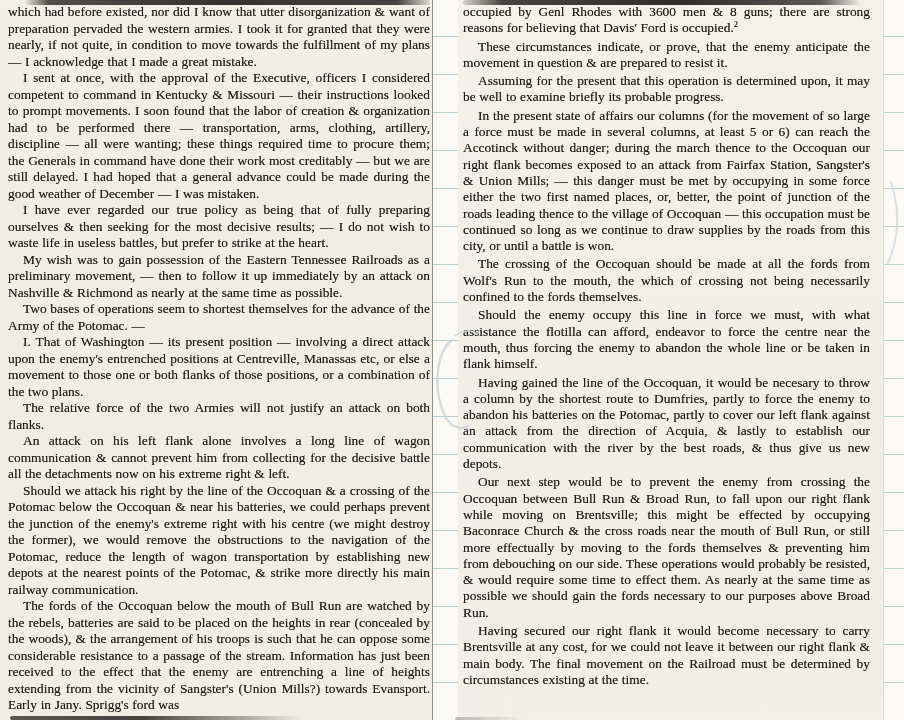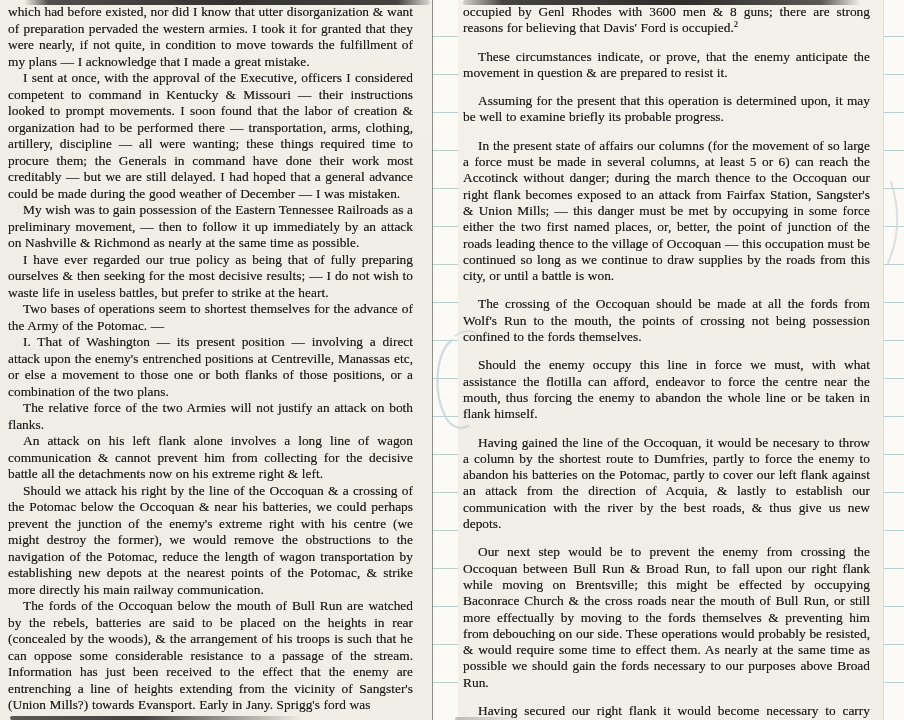--- a/index.html
+++ b/index.html
@@ -16,40 +16,40 @@
     font-family:"Liberation Serif","DejaVu Serif",serif;
     color:#1c1c1a;
   }
   .page{
     position:absolute;top:0;bottom:0;
     box-sizing:border-box;
     overflow:hidden;
   }
   .page-left{
     left:0;width:433px;
-    padding:4px 19px 0 8px;
+    padding:4px 2px 0 8px;
     background:linear-gradient(180deg,#f1efe8 0%,#efede5 55%,#f0eee6 100%);
     border-right:1px solid #90908a;
   }
   .page-right{
     left:458px;width:426px;
     padding:4px 13px 0 5px;
     background:linear-gradient(180deg,#f3f1ea 0%,#f0eee6 60%,#f1efe7 100%);
     border-right:1px solid #e0ded4;
   }
   .para{
     margin:0;
     font-size:13.4px;
     line-height:16.5px;
     text-align:justify;
     text-indent:15px;
     text-shadow:0 0 0.4px rgba(20,20,20,0.55);
     word-spacing:0.3px;
   }
-  .page-right .para{line-height:16.3px;margin-top:12px;}
+  .page-right .para{line-height:16.3px;margin-top:2px;}
   .page-right .para:first-child{margin-top:0;}
   .para.noindent{text-indent:0;}
   .it{}
   .sup{vertical-align:super;font-size:8.5px;line-height:0;}
   .edge-shadow{
     position:absolute;
     filter:blur(0.7px);
     border-radius:3px;
     pointer-events:none;
   }
@@ -72,38 +72,38 @@
   .scribbles{position:absolute;top:0;left:0;pointer-events:none;}
 </style>
 </head>
 <body>
 
 <div class="sheet">
 
   <div class="page page-left">
       <p class="para noindent"><span>which had before existed, nor did I know that utter disorganization &amp; want of preparation pervaded the western armies. I took it for granted that they were nearly, if not quite, in condition to move towards the fulfillment of my plans — I acknowledge that I made a great mistake.</span></p>
       <p class="para"><span>I sent at once, with the approval of the Executive, officers I considered competent to command in Kentucky &amp; Missouri — their instructions looked to prompt movements. I soon found that the labor of creation &amp; organization had to be performed there — transportation, arms, clothing, artillery, discipline — all were wanting; these things required time to procure them; the Generals in command have done their work most creditably — but we are still delayed. I had hoped that a general advance could be made during the good weather of December — I was mistaken.</span></p>
+      <p class="para"><span>I have ever regarded our true policy as being that of fully preparing ourselves &amp; then seeking for the most decisive results; — I do not wish to waste life in useless battles, but prefer to strike at the heart.</span></p>
       <p class="para"><span>My wish was to gain possession of the Eastern Tennessee Railroads as a preliminary movement, — then to follow it up immediately by an attack on Nashville &amp; Richmond as nearly at the same time as possible.</span></p>
-      <p class="para"><span>I have ever regarded our true policy as being that of fully preparing ourselves &amp; then seeking for the most decisive results; — I do not wish to waste life in useless battles, but prefer to strike at the heart.</span></p>
       <p class="para"><span>Two bases of operations seem to shortest themselves for the advance of the Army of the Potomac. —</span></p>
       <p class="para"><span>I. That of Washington — its present position — involving a direct attack upon the enemy's entrenched positions at Centreville, Manassas etc, or else a movement to those one or both flanks of those positions, or a combination of the two plans.</span></p>
       <p class="para"><span>The relative force of the two Armies will not justify an attack on both flanks.</span></p>
       <p class="para"><span>An attack on his left flank alone involves a long line of wagon communication &amp; cannot prevent him from collecting for the decisive battle all the detachments now on his extreme right &amp; left.</span></p>
       <p class="para"><span>Should we attack his right by the line of the Occoquan &amp; a crossing of the Potomac below the Occoquan &amp; near his batteries, we could perhaps prevent the junction of the enemy's extreme right with his centre (we </span><span class="it">might</span><span> destroy the former), we would remove the obstructions to the navigation of the Potomac, reduce the length of wagon transportation by establishing new depots at the nearest points of the Potomac, &amp; strike more directly his main railway communication.</span></p>
       <p class="para"><span>The fords of the Occoquan below the mouth of Bull Run are watched by the rebels, batteries are said to be placed on the heights in rear (concealed by the woods), &amp; the arrangement of his troops is such that he can oppose some considerable resistance to a passage of the stream. Information has just been received to the effect that the enemy are entrenching a line of heights extending from the vicinity of Sangster's (Union Mills?) towards Evansport. Early in Jany. Sprigg's ford was</span></p>
     </div>
 
   <div style="position:absolute;left:433px;top:0;bottom:0;width:25px;"></div>
 
   <div class="page page-right">
       <p class="para noindent"><span>occupied by Genl Rhodes with 3600 men &amp; 8 guns; there are strong reasons for believing that Davis' Ford is occupied.</span><span class="sup">2</span></p>
       <p class="para"><span>These circumstances indicate, or prove, that the enemy anticipate the movement in question &amp; are prepared to resist it.</span></p>
       <p class="para"><span>Assuming for the present that this operation is determined upon, it may be well to examine briefly its probable progress.</span></p>
       <p class="para"><span>In the present state of affairs our columns (for the movement of so large a force must be made in several columns, at least 5 or 6) can reach the Accotinck without danger; during the march thence to the Occoquan our right flank becomes exposed to an attack from Fairfax Station, Sangster's &amp; Union Mills; — this danger must be met by occupying in some force either the two first named places, or, better, the point of junction of the roads leading thence to the village of Occoquan — this occupation must be continued so long as we continue to draw supplies by the roads from this city, or until a battle is won.</span></p>
-      <p class="para"><span>The crossing of the Occoquan should be made at all the fords from Wolf's Run to the mouth, the points of crossing not being possession confined to the fords themselves.</span></p>
+      <p class="para"><span>The crossing of the Occoquan should be made at all the fords from Wolf's Run to the mouth, the which of crossing not being necessarily confined to the fords themselves.</span></p>
       <p class="para"><span>Should the enemy occupy this line in force we must, with what assistance the flotilla can afford, endeavor to force the centre near the mouth, thus forcing the enemy to abandon the whole line or be taken in flank himself.</span></p>
       <p class="para"><span>Having gained the line of the Occoquan, it would be necesary to throw a column by the shortest route to Dumfries, partly to force the enemy to abandon his batteries on the Potomac, partly to cover our left flank against an attack from the direction of Acquia, &amp; lastly to establish our communication with the river by the best roads, &amp; thus give us new depots.</span></p>
       <p class="para"><span>Our next step would be to prevent the enemy from crossing the Occoquan between Bull Run &amp; Broad Run, to fall upon our right flank while moving on Brentsville; this might be effected by occupying Baconrace Church &amp; the cross roads near the mouth of Bull Run, or still more effectually by moving to the fords themselves &amp; preventing him from debouching on our side. These operations would probably be resisted, &amp; would require some time to effect them. As nearly at the same time as possible we should gain the fords necessary to our purposes above Broad Run.</span></p>
       <p class="para"><span>Having secured our right flank it would become necessary to carry Brentsville at any cost, for we could not leave it between our right flank &amp; main body. The final movement on the Railroad must be determined by circumstances existing at the time.</span></p>
     </div>
 
   <div class="edge-shadow edge-top-left"></div>
   <div class="edge-shadow edge-top-right"></div>
   <div class="edge-shadow edge-bottom-left"></div>
   <div class="edge-shadow edge-bottom-mid"></div>

